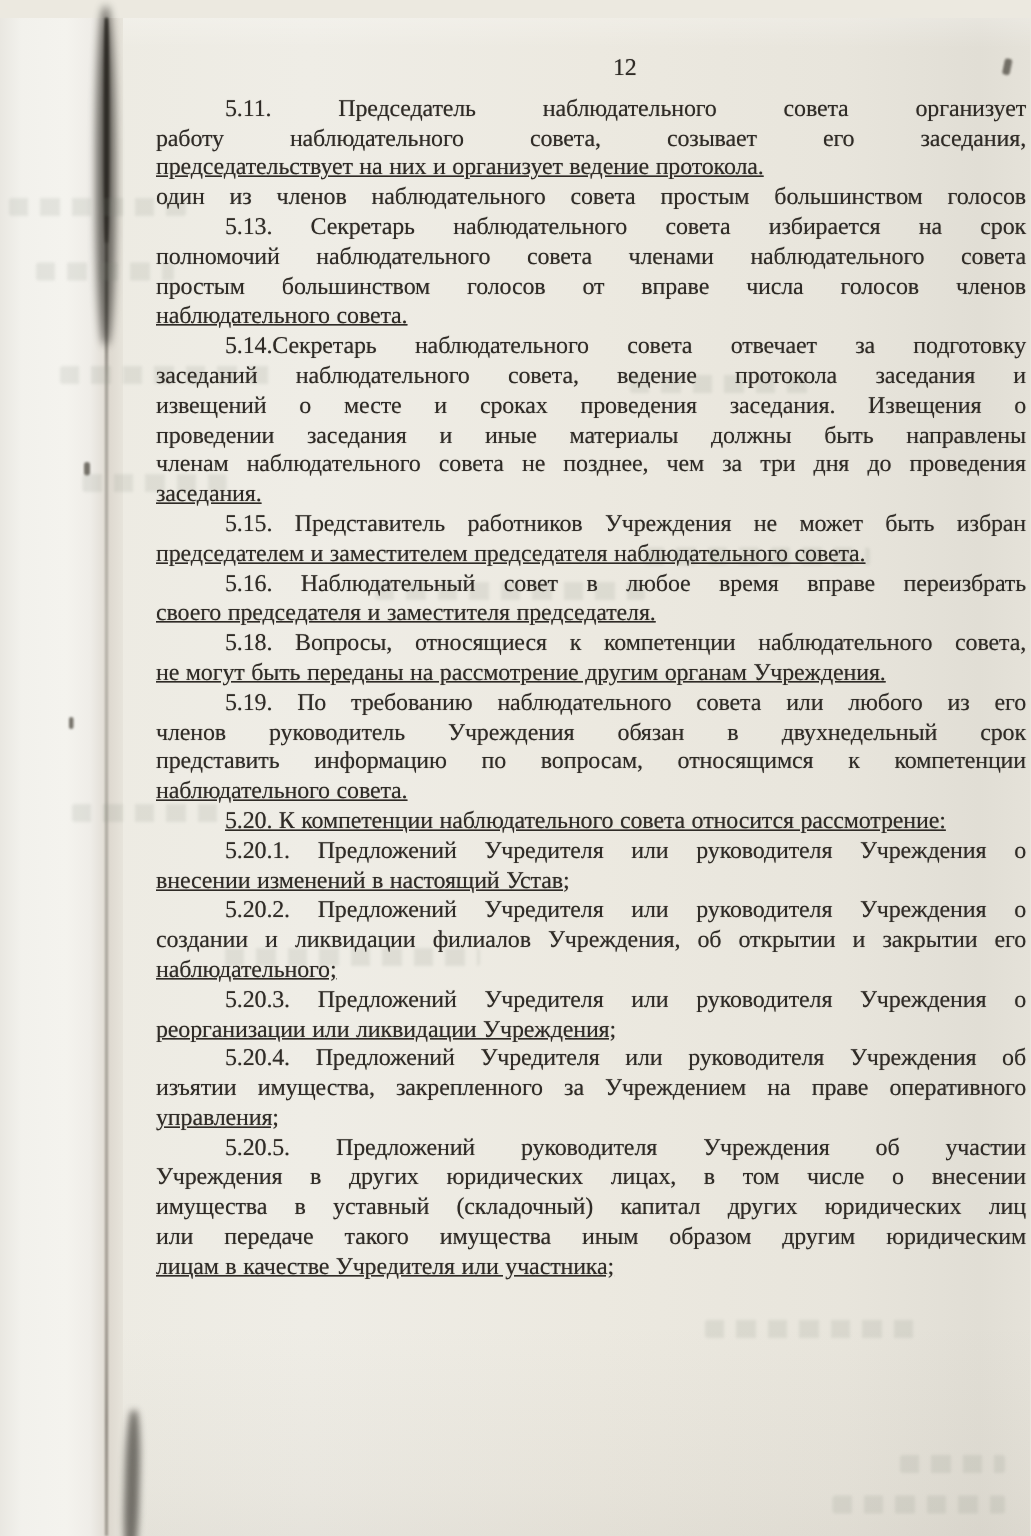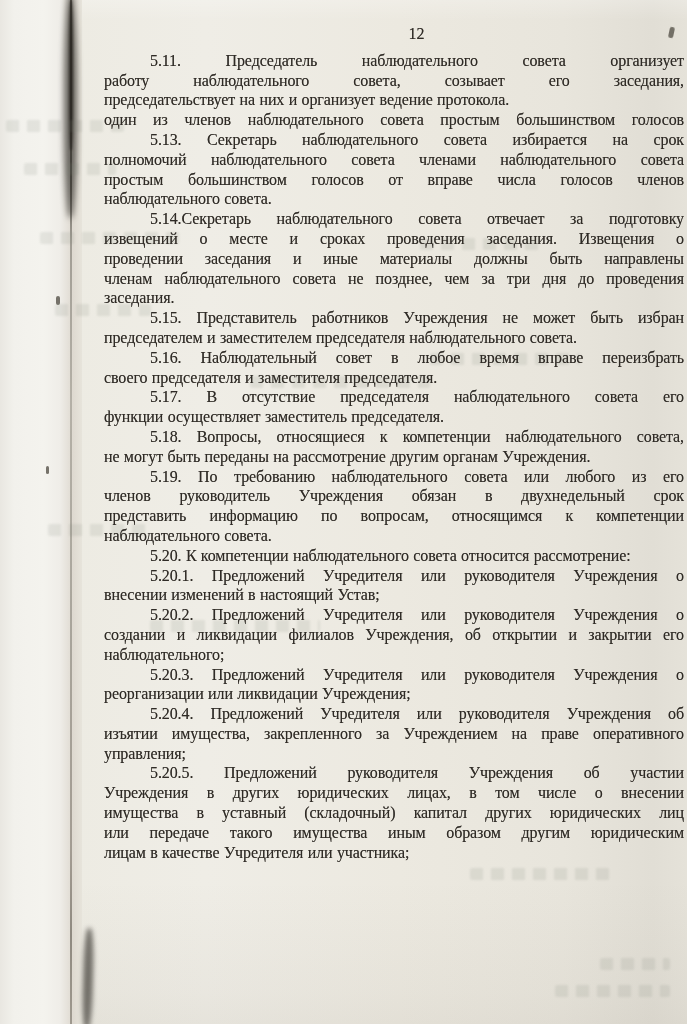--- a/index.html
+++ b/index.html
@@ -8,20 +8,21 @@
     overflow: hidden; position: relative;
     background: #ece9e0;
     font-family: "Liberation Serif", "DejaVu Serif", serif;
   }
   .scan {
     position: absolute; inset: 0;
     background:
       linear-gradient(180deg, rgba(255,255,255,.22) 0, rgba(255,255,255,0) 20px),
       linear-gradient(180deg, rgba(0,0,0,0) 86%, rgba(120,110,95,.05) 97%, rgba(120,110,95,.08) 100%),
       linear-gradient(90deg, #eceae1 0%, #efede6 30%, #ece9e0 58%, #e8e5dc 82%, #e1ded5 95%, #e5e2d9 100%);
+    margin-top: 12px;
   }
   .outer-strip {
     position: absolute; left: 0; top: 0; bottom: 0; width: 82px;
     background: linear-gradient(90deg, #e9e7e1 0, #f2f1ec 14px, #f4f3ee 44px, #efede8 60px, #ded9d0 73px, #e7e4db 82px);
   }
   .fold-core {
     position: absolute; left: 70px; top: 0; bottom: 0; width: 2px;
     background: linear-gradient(180deg, #343129 0 185px, #87837a 240px, #a29e94 400px, #918d83 640px, #898177 850px, #6d675d 935px, #837d72 100%);
     opacity: .7; filter: blur(.6px);
   }
@@ -65,21 +66,21 @@
     font-size: 16px; line-height: 19.8px;
     letter-spacing: -0.1px; word-spacing: .5px;
     text-shadow: 0 0 .6px rgba(47,43,38,.55);
   }
   .pagenum {
     text-align: center; padding-left: 45px;
     font-size: 16px; margin-bottom: 7px;
   }
   .para { margin: 0; }
   .line { text-align: justify; text-align-last: justify; }
-  .line.last { text-align-last: left; }
+  .line.last { text-align-last: left; text-decoration: underline; }
   .line.first { text-indent: 46px; }
 </style>
 </head>
 <body>
 
 <div class="scan">
 
   <div class="outer-strip"></div>
   <div class="fold-core"></div>
   <div class="smudge-top"></div>
@@ -115,36 +116,33 @@
           <div class="line">один из членов наблюдательного совета простым большинством голосов</div>
         </div>
         <div class="para">
           <div class="line first">5.13. Секретарь наблюдательного совета избирается на срок</div>
           <div class="line">полномочий наблюдательного совета членами наблюдательного совета</div>
           <div class="line">простым большинством голосов от вправе числа голосов членов</div>
           <div class="line last">наблюдательного совета.</div>
         </div>
         <div class="para">
           <div class="line first">5.14.Секретарь наблюдательного совета отвечает за подготовку</div>
+          <div class="line">заседаний наблюдательного совета, ведение протокола заседания и</div>
           <div class="line">извещений о месте и сроках проведения заседания. Извещения о</div>
           <div class="line">проведении заседания и иные материалы должны быть направлены</div>
           <div class="line">членам наблюдательного совета не позднее, чем за три дня до проведения</div>
           <div class="line last">заседания.</div>
         </div>
         <div class="para">
           <div class="line first">5.15. Представитель работников Учреждения не может быть избран</div>
           <div class="line last">председателем и заместителем председателя наблюдательного совета.</div>
         </div>
         <div class="para">
           <div class="line first">5.16. Наблюдательный совет в любое время вправе переизбрать</div>
           <div class="line last">своего председателя и заместителя председателя.</div>
-        </div>
-        <div class="para">
-          <div class="line first">5.17. В отсутствие председателя наблюдательного совета его</div>
-          <div class="line last">функции осуществляет заместитель председателя.</div>
         </div>
         <div class="para">
           <div class="line first">5.18. Вопросы, относящиеся к компетенции наблюдательного совета,</div>
           <div class="line last">не могут быть переданы на рассмотрение другим органам Учреждения.</div>
         </div>
         <div class="para">
           <div class="line first">5.19. По требованию наблюдательного совета или любого из его</div>
           <div class="line">членов руководитель Учреждения обязан в двухнедельный срок</div>
           <div class="line">представить информацию по вопросам, относящимся к компетенции</div>
           <div class="line last">наблюдательного совета.</div>

